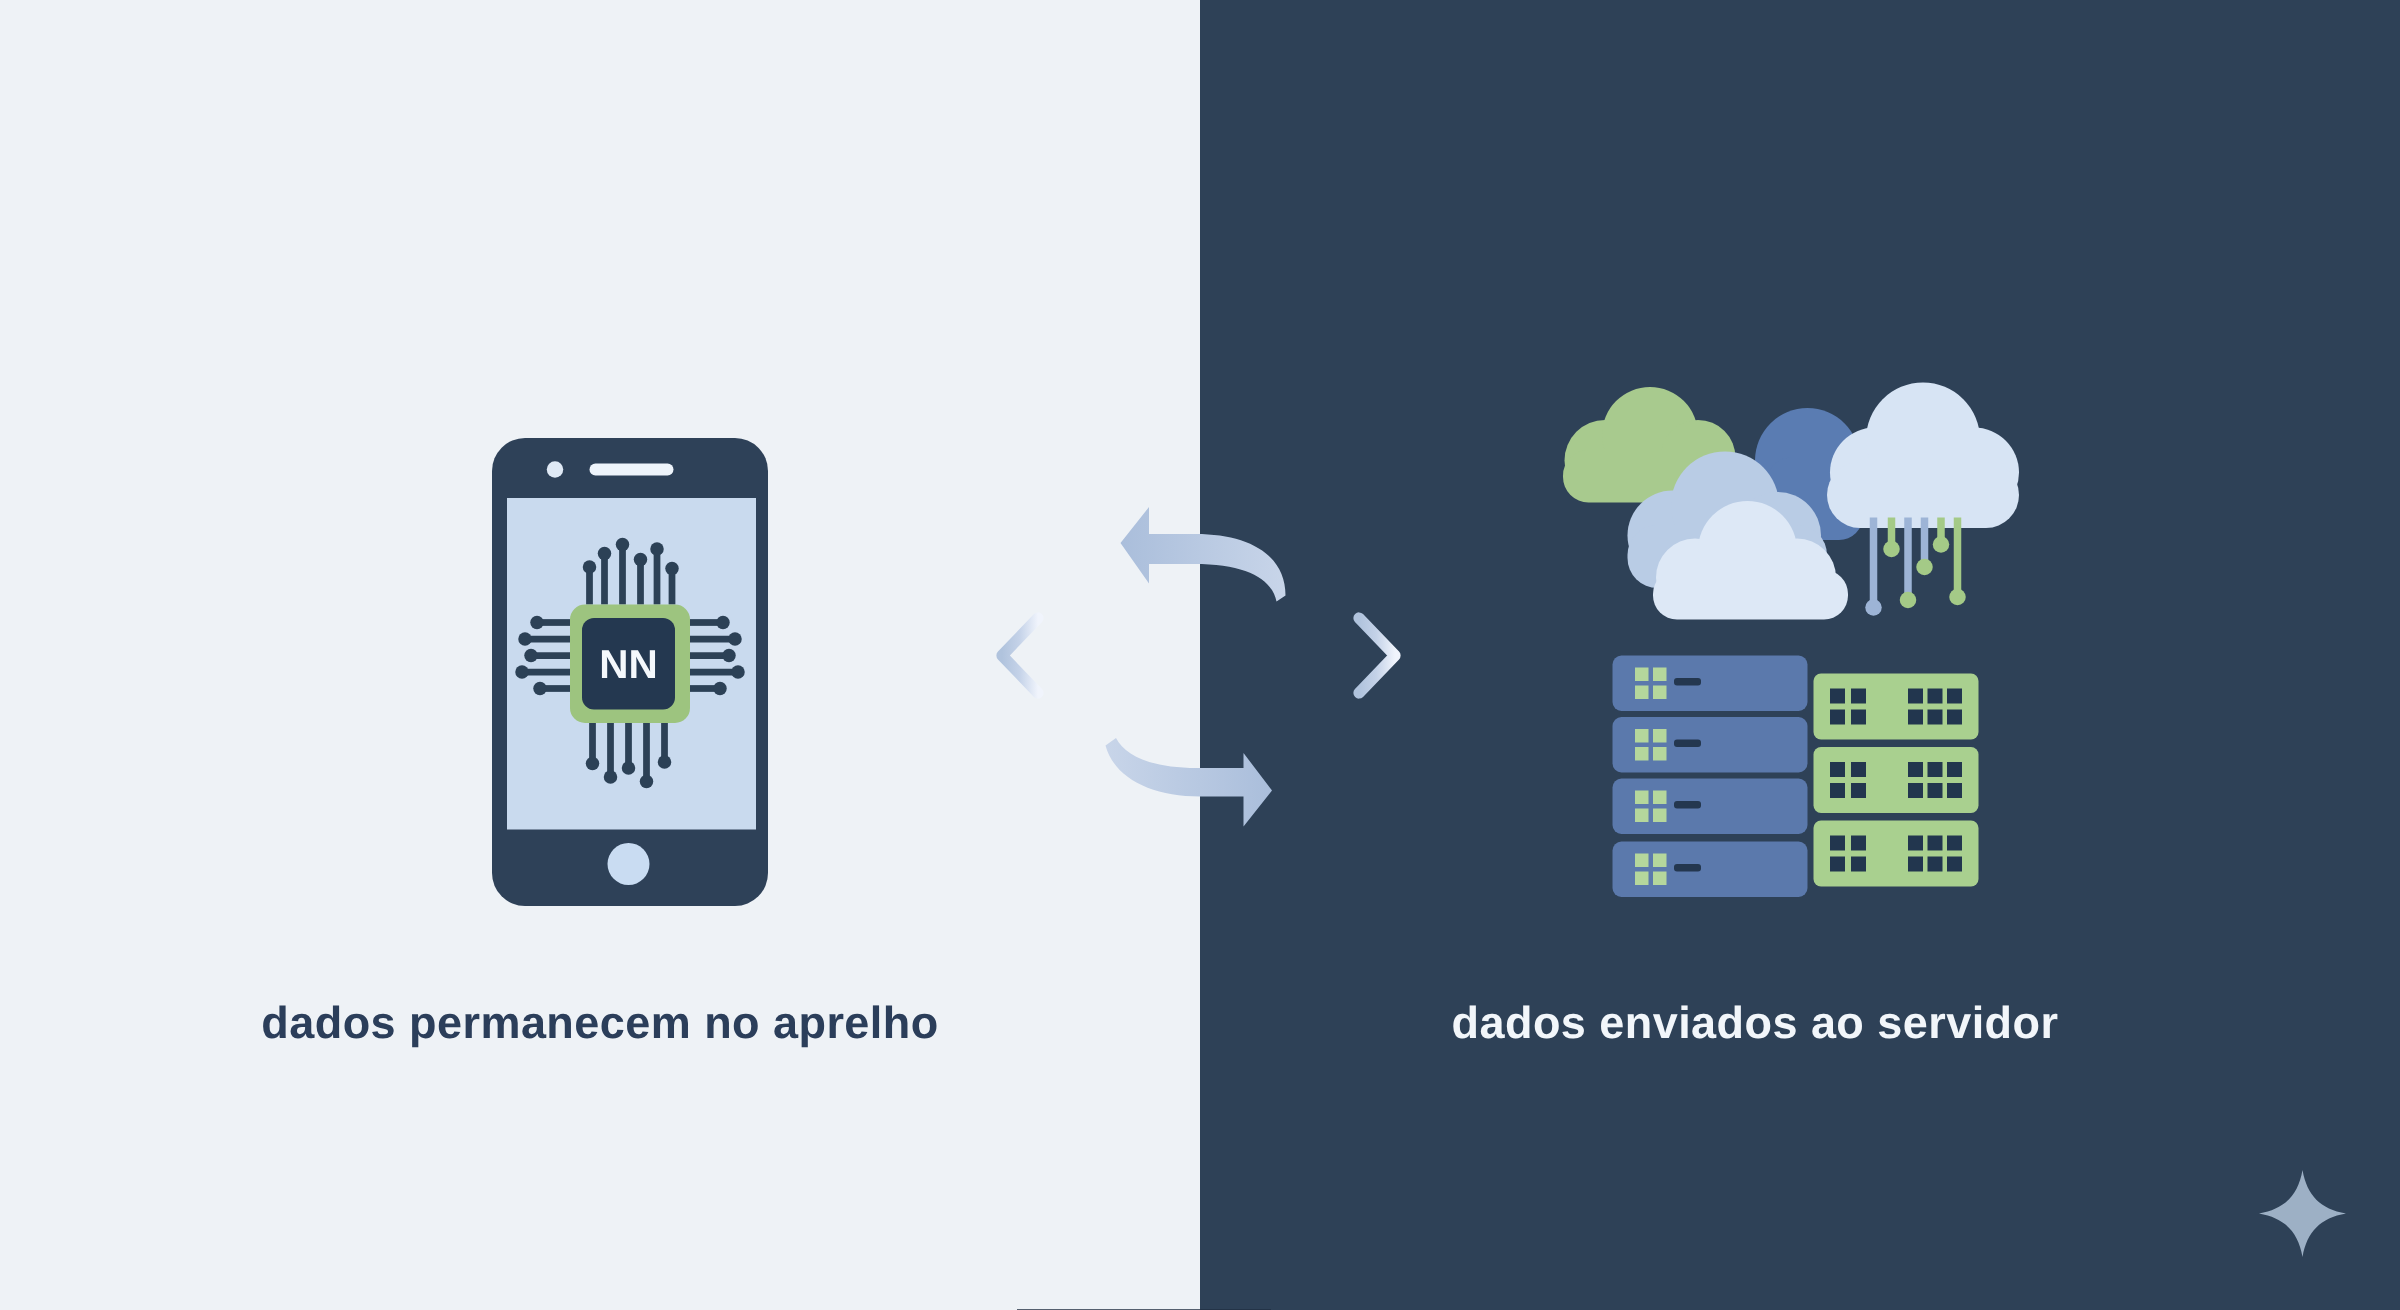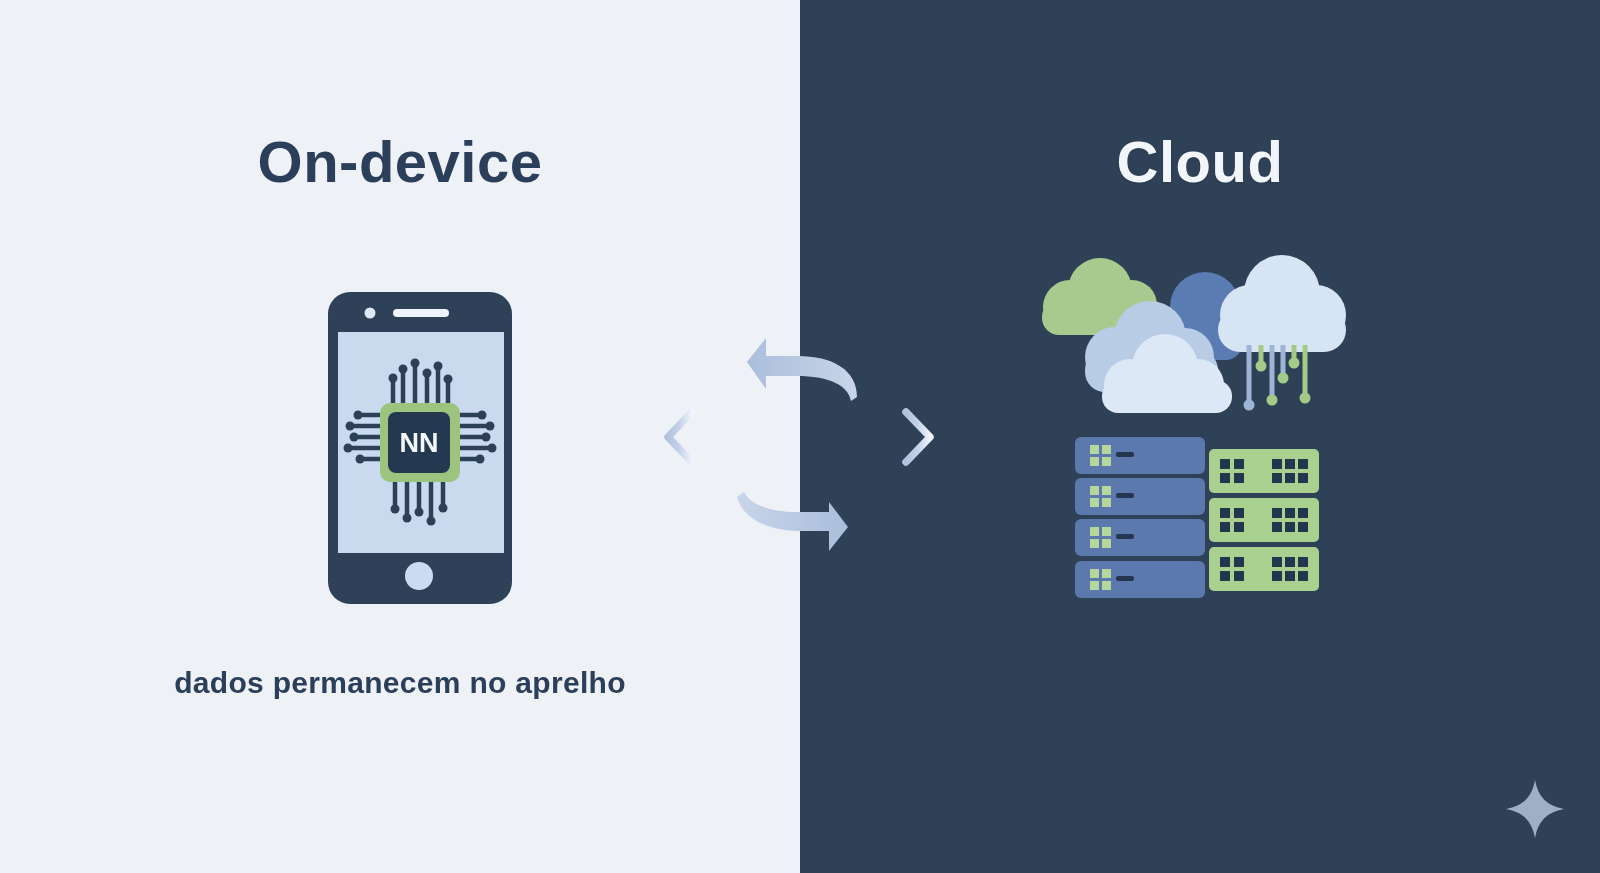--- a/index.html
+++ b/index.html
@@ -29,21 +29,20 @@
   .servers-svg{left:240px;top:430px;}
   .sparkle-svg{left:706px;top:780px;}
   .arrows-svg{left:600px;top:300px;z-index:2;}
 </style>
 </head>
 <body>
 
 <div class="canvas">
 
   <div class="half left">
-    <div class="title navy">On-device</div>
 
     <svg class="phone-svg" width="200" height="325" viewBox="0 0 200 325">
 
       <rect x="8" y="7" width="184" height="312" rx="22" fill="#2e4158"></rect>
       <circle cx="50" cy="28" r="5.5" fill="#dfe9f5"></circle>
       <rect x="73" y="24" width="56" height="8" rx="4" fill="#eef4fb"></rect>
       <rect x="18" y="47" width="166" height="221" fill="#c9daee"></rect>
       <circle cx="99" cy="291" r="14" fill="#c9dcf2"></circle>
 
       <g stroke="#2c4156" stroke-width="4.5" fill="#2c4156">
@@ -99,21 +98,20 @@
         <rect x="60" y="118" width="80" height="79" rx="10" fill="#9dc47f"></rect>
         <rect x="68" y="127" width="62" height="61" rx="8" fill="#243850"></rect>
         <text x="99" y="167" text-anchor="middle" font-size="27" font-weight="bold" fill="#f4f8fc" font-family="Liberation Sans, sans-serif">NN</text>
       </g>
     </svg>
 
     <div class="caption navy">dados permanecem no aprelho</div>
   </div>
 
   <div class="half right">
-    <div class="title light">Cloud</div>
 
     <svg class="clouds-svg" width="340" height="175" viewBox="0 0 340 175">
 
       <g fill="#a8ca8e">
         <circle cx="50" cy="62" r="27"></circle>
           <circle cx="80" cy="45" r="32"></circle>
           <circle cx="112" cy="60" r="25"></circle>
         <rect x="22" y="55" width="118" height="35" rx="17"></rect>
       </g>
 
@@ -233,20 +231,21 @@
           <rect x="232" y="127" width="10" height="10" fill="#22364e"></rect>
             <rect x="245" y="127" width="10" height="10" fill="#22364e"></rect>
             <rect x="258" y="127" width="10" height="10" fill="#22364e"></rect>
           <rect x="232" y="141" width="10" height="10" fill="#22364e"></rect>
             <rect x="245" y="141" width="10" height="10" fill="#22364e"></rect>
             <rect x="258" y="141" width="10" height="10" fill="#22364e"></rect>
         </g>
       </g>
     </svg>
 
+    <div class="caption light shift">dados enviados ao servidor</div>
 
     <svg class="sparkle-svg" width="58" height="58" viewBox="0 0 58 58">
       <path d="M29 0 C32 17 41 26 58 29 C41 32 32 41 29 58 C26 41 17 32 0 29 C17 26 26 17 29 0 Z" fill="#9db0c5"></path>
     </svg>
   </div>
 
   <svg class="arrows-svg" width="400" height="280" viewBox="0 0 400 280">
     <defs>
       <linearGradient id="grad-line" x1="0" y1="0" x2="1" y2="0">
         <stop offset="0" stop-color="#b0c3dd"></stop>

